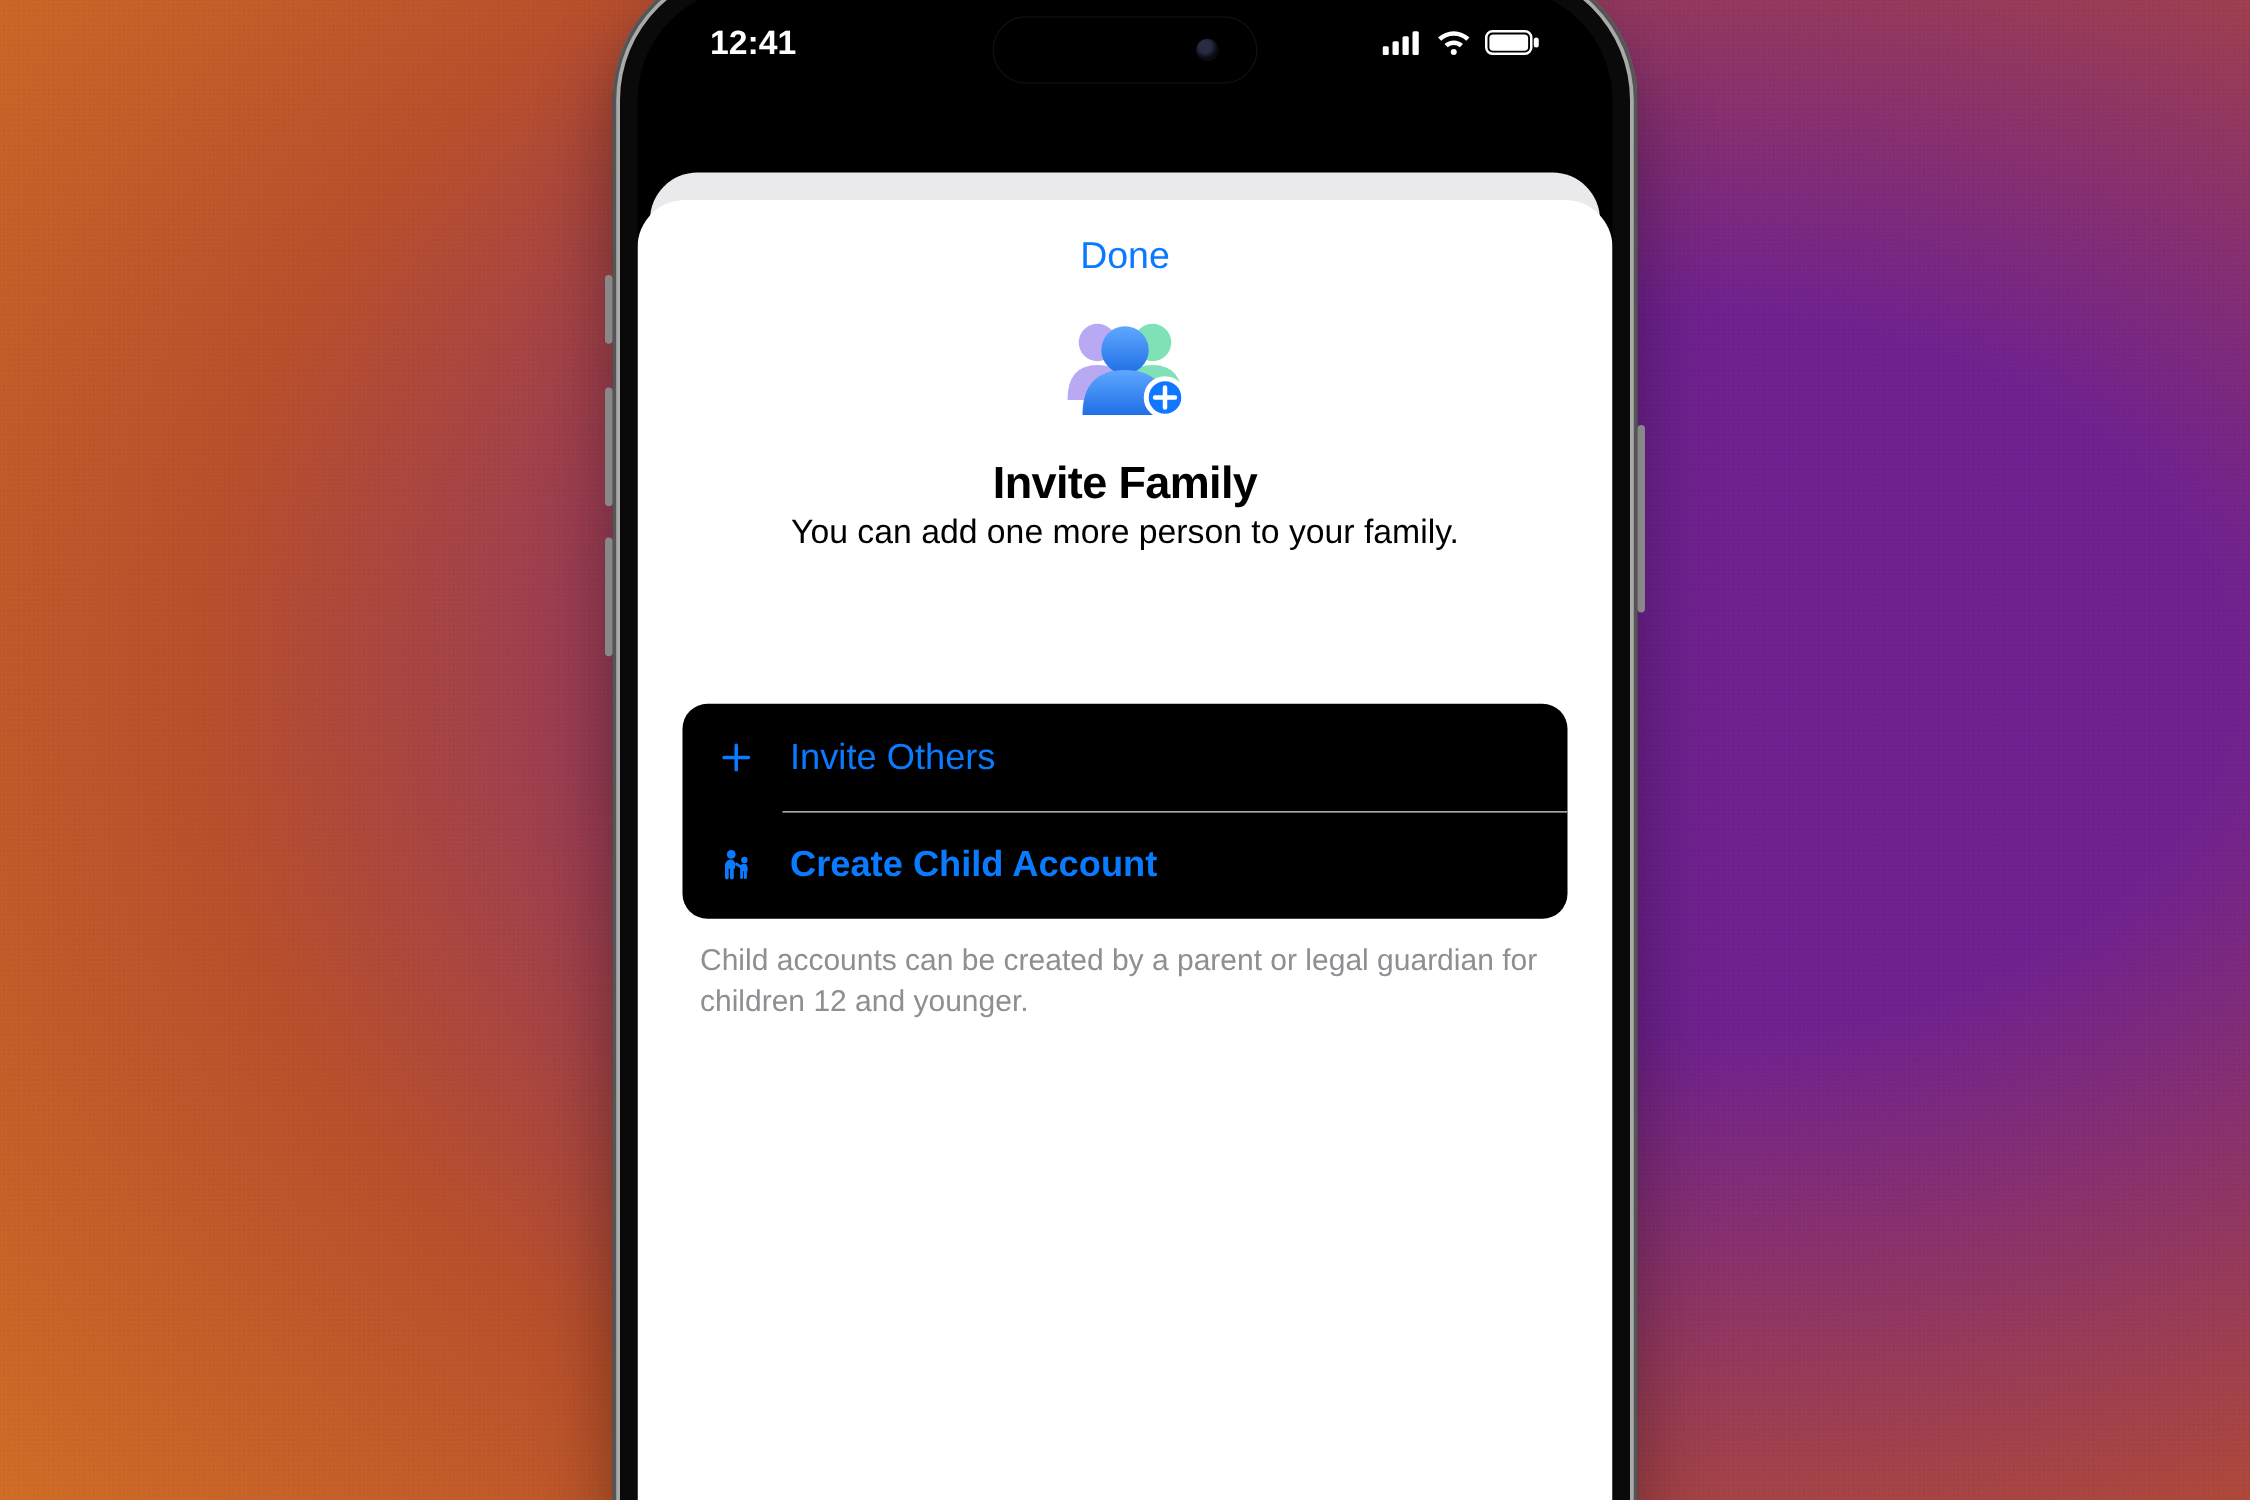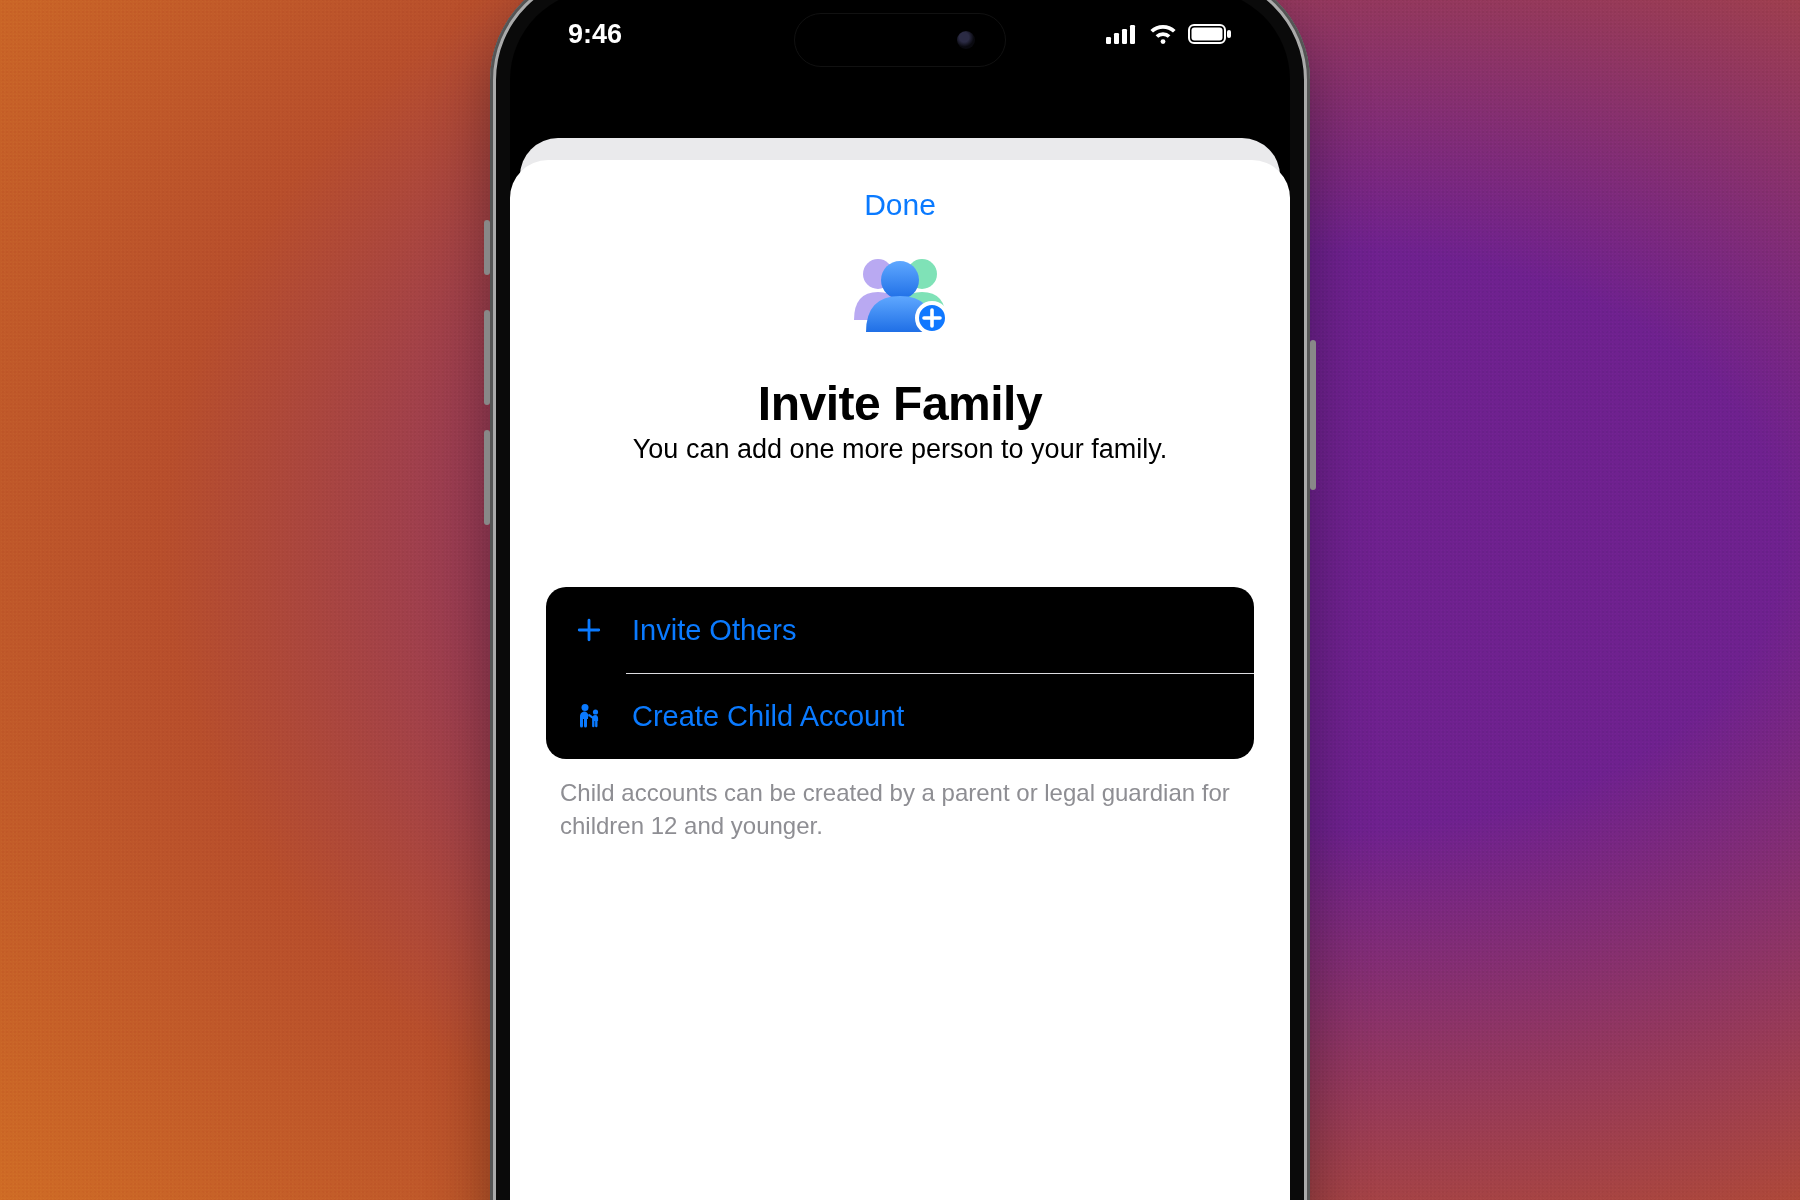--- a/index.html
+++ b/index.html
@@ -110,22 +110,22 @@
     margin-top:30px;
   }
   .family-icon{
     display:inline-block;
     width:120px; height:90px;
     position:relative;
   }
   .family-icon svg{ width:100%; height:100%; }
 
   .hero h1{
-    margin-top:30px;
-    font-size:48px;
+    margin-top:18px;
+    font-size:36px;
     font-weight:700;
     letter-spacing:-0.5px;
   }
   .hero p{
     font-size:27px;
     color:#000;
     line-height:1.35;
   }
 
   .option-group{
@@ -140,20 +140,21 @@
     padding:26px 26px;
     color:#0a7aff;
     font-size:29px;
   }
   .option .opt-icon{
     width:34px; height:34px; flex:0 0 34px;
     display:flex; align-items:center; justify-content:center;
   }
   .option + .option{
     position:relative;
+    font-weight:bold;
   }
   .option + .option::before{
     content:""; position:absolute; left:80px; right:0; top:0;
     height:1px; background:#dcdce0;
   }
 
   .foot-note{
     margin:18px 14px 16px 14px;
     font-size:24px;
     line-height:1.35;
@@ -169,21 +170,21 @@
   <span class="side-btn l1"></span>
   <span class="side-btn l2"></span>
   <span class="side-btn l3"></span>
   <span class="side-btn r1"></span>
 
   <div class="screen">
 
     <div class="island"></div>
 
     <div class="statusbar">
-      <span>9:46</span>
+      <span>12:41</span>
       <span class="right">
         <span>
           <svg width="32" height="20" viewBox="0 0 32 20">
             <rect x="0" y="13" width="5" height="7" rx="1.2" fill="#fff"></rect>
             <rect x="8" y="9" width="5" height="11" rx="1.2" fill="#fff"></rect>
             <rect x="16" y="5" width="5" height="15" rx="1.2" fill="#fff"></rect>
             <rect x="24" y="1" width="5" height="19" rx="1.2" fill="#fff"></rect>
           </svg>
         </span>
         <span>

